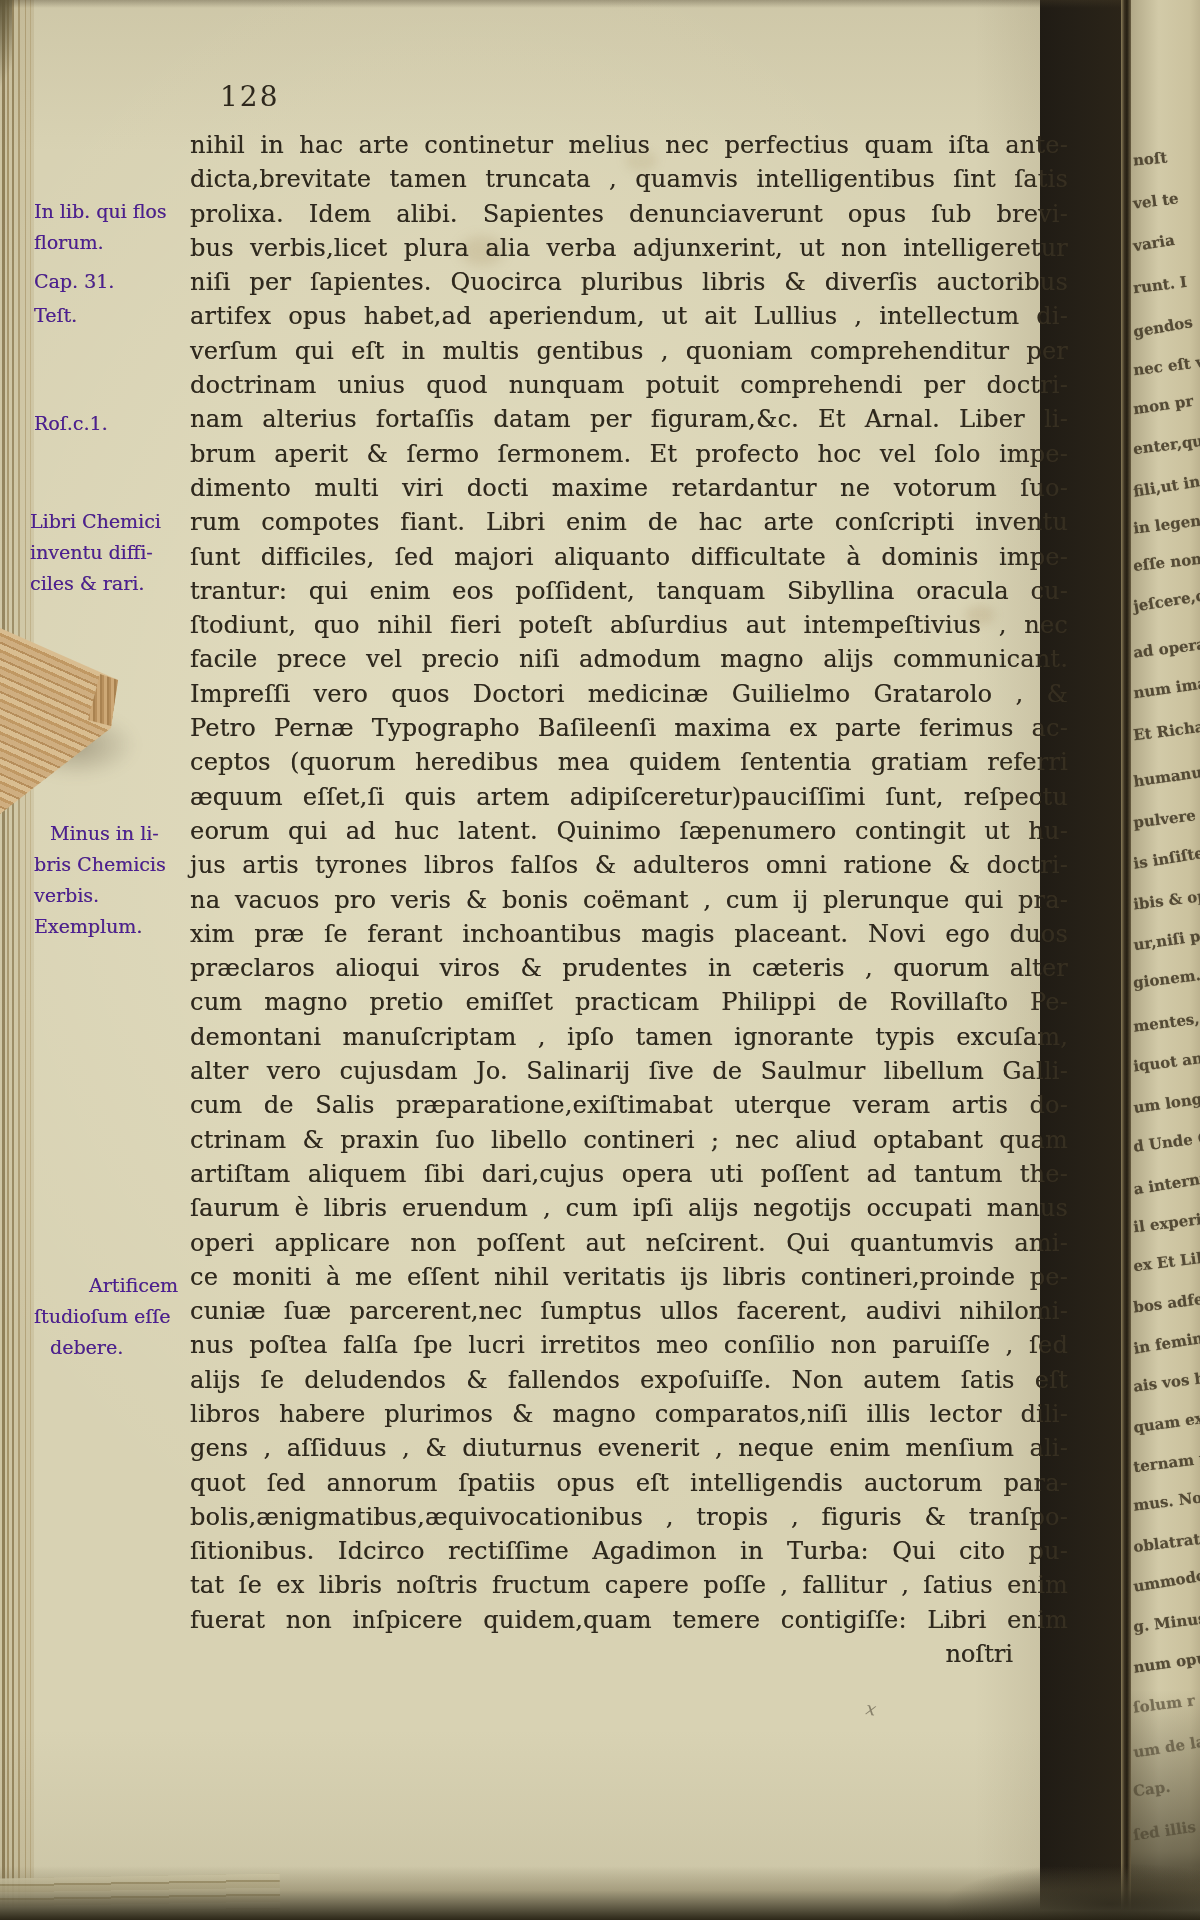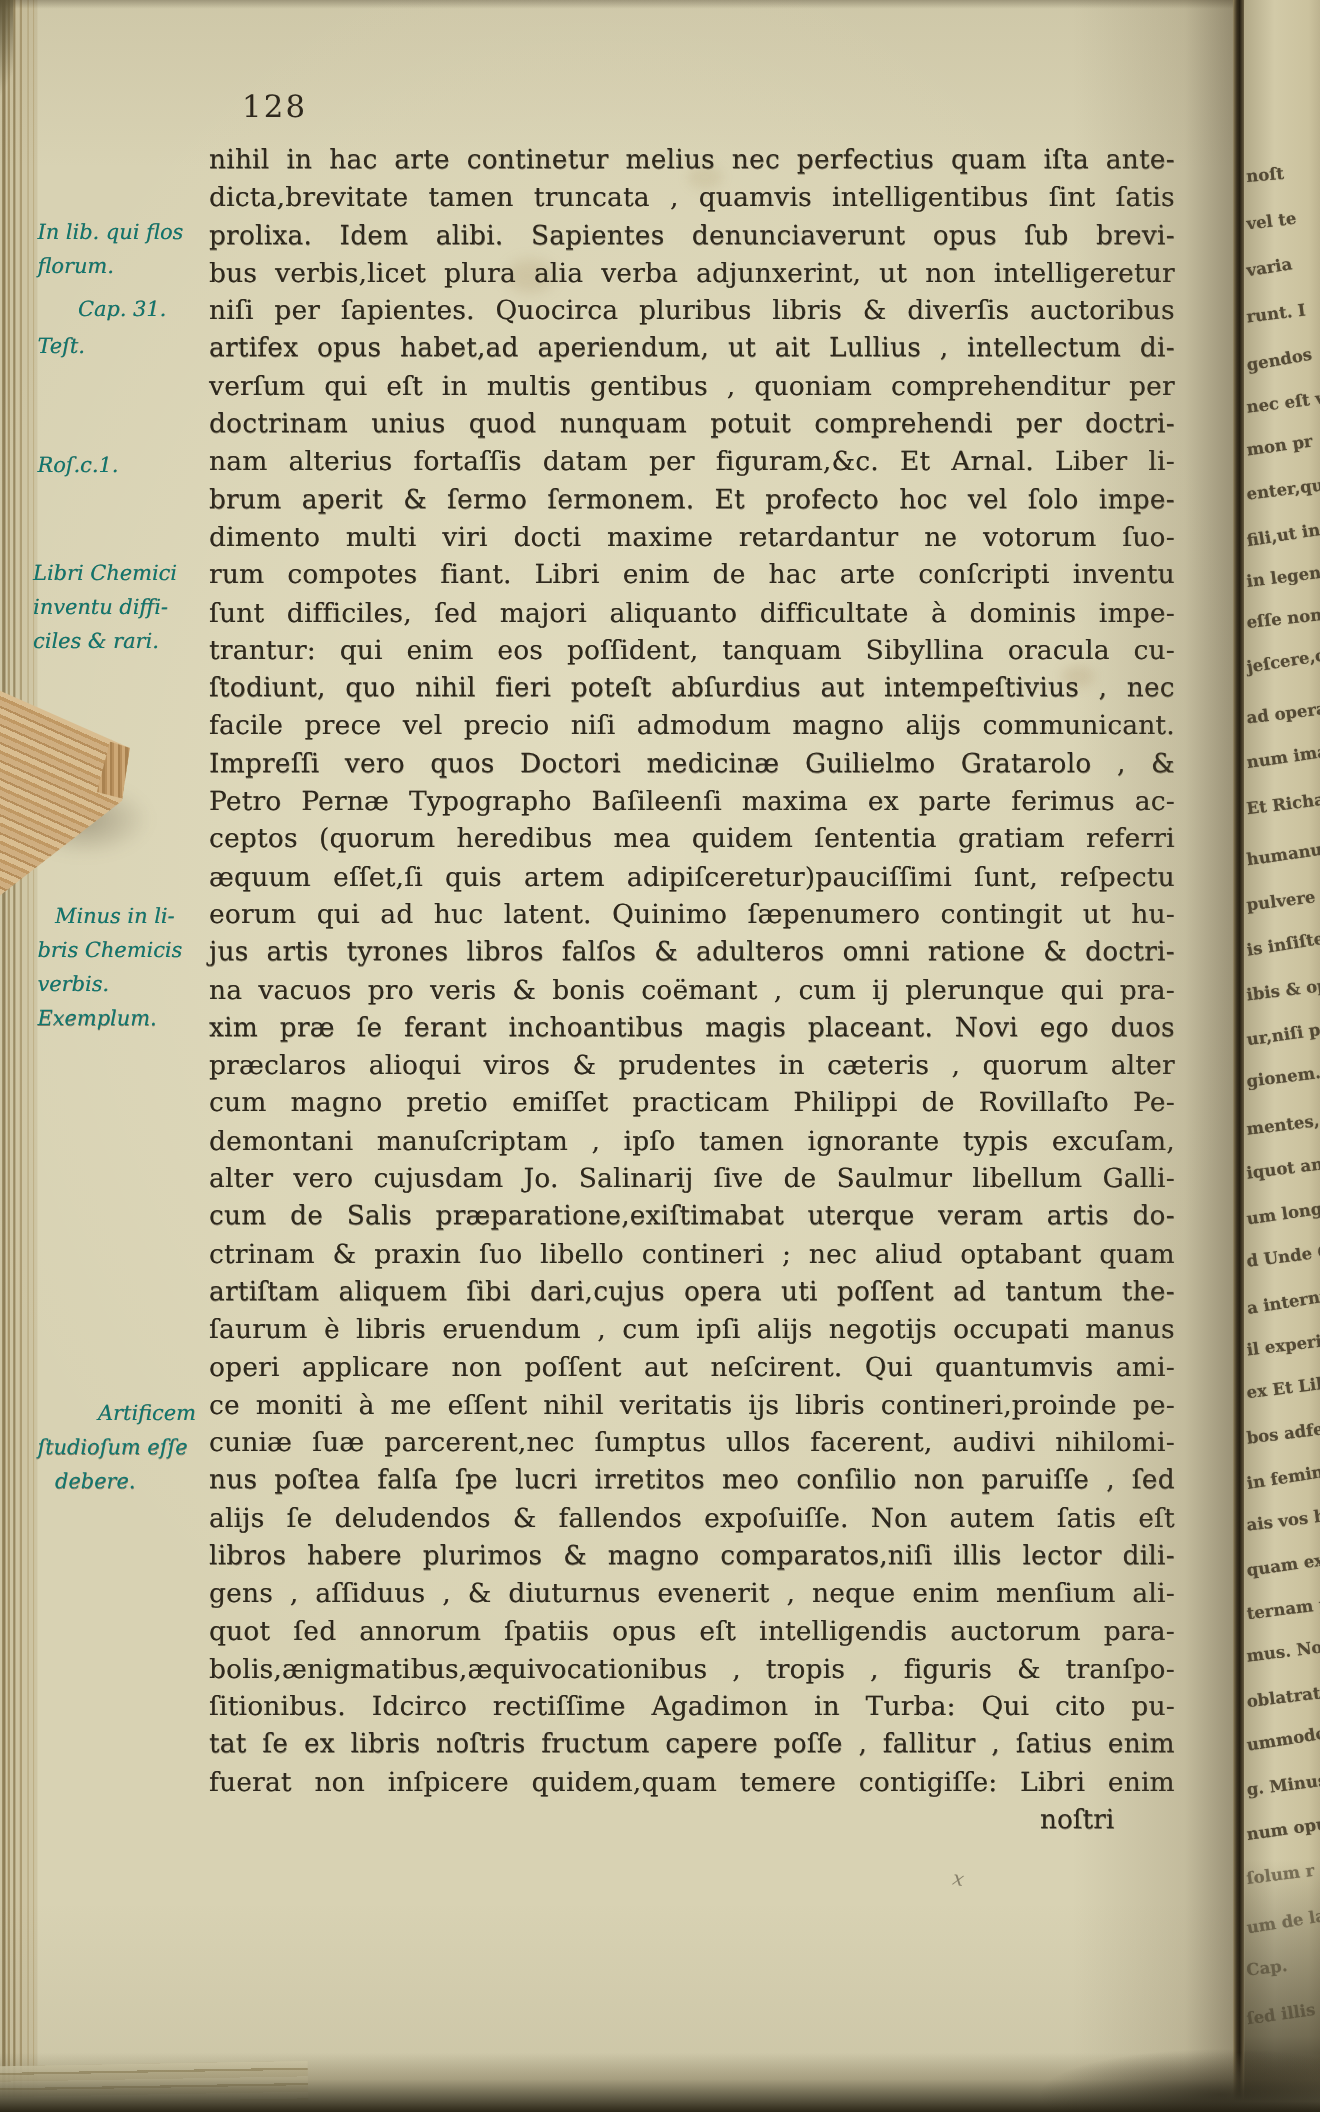--- a/index.html
+++ b/index.html
@@ -1,17 +1,17 @@
 <!DOCTYPE html>
 <html><head>
 <meta charset="utf-8">
 <style>
   html,body{margin:0;padding:0;}
   body{width:1200px;height:1920px;overflow:hidden;background:#171410;}
-  .stage{position:relative;width:1200px;height:1920px;background:#d8d2b3;font-family:"DejaVu Serif",serif;color:#2e281d;}
+  .stage{position:relative;width:1040px;height:1920px;background:#d8d2b3;font-family:"DejaVu Serif",serif;color:#2e281d;}
   
   .paper-tone{position:absolute;inset:0;background:
     radial-gradient(ellipse 900px 1200px at 45% 40%, rgba(255,252,230,.25), rgba(0,0,0,0) 70%),
     linear-gradient(180deg, rgba(120,105,70,.10), rgba(120,105,70,0) 8%, rgba(120,105,70,0) 90%, rgba(100,88,58,.12));
     pointer-events:none;}
   
   .left-band{position:absolute;left:0;top:0;width:34px;height:1920px;background:#cdc4a2;}
   .vline{position:absolute;top:0;height:1920px;}
   
   .page-shade{position:absolute;left:975px;top:0;width:146px;height:1920px;pointer-events:none;
@@ -29,22 +29,22 @@
   .runtitle{position:absolute;left:190px;top:76px;width:878px;text-align:center;
     font-variant:small-caps;font-size:28px;letter-spacing:8px;}
   
   .bodycol{position:absolute;left:190px;top:128px;width:878px;}
   .bl{height:34.3px;line-height:34.3px;font-size:24px;text-align:justify;text-align-last:justify;
     white-space:nowrap;letter-spacing:.2px;text-shadow:.3px .3px .3px rgba(43,36,24,.55);}
   .catchword{position:absolute;left:190px;top:1637px;width:878px;height:34px;line-height:34px;
     font-size:24px;text-align:right;padding-right:55px;box-sizing:border-box;
     text-shadow:.3px .3px .3px rgba(43,36,24,.55);}
   
-  .mnote{position:absolute;left:34px;width:154px;font-style:italic;font-size:19px;line-height:31px;
-    color:#0f766e;text-shadow:.3px .3px .3px rgba(43,36,24,.5);}
+  .mnote{position:absolute;left:34px;width:154px;font-size:19px;line-height:31px;
+    color:#4c1d95;text-shadow:.3px .3px .3px rgba(43,36,24,.5);}
   
   .stick-shadow{position:absolute;left:0;top:690px;width:170px;height:110px;
     background:radial-gradient(ellipse 80px 45px at 45% 50%, rgba(85,75,55,.38), rgba(85,75,55,0) 75%);
     filter:blur(6px);z-index:4;}
   .stick{position:absolute;left:0;top:622px;width:128px;height:200px;z-index:5;
     clip-path:polygon(0 6px,118px 58px,111px 106px,0 192px);
     background:repeating-linear-gradient(24deg,#cfae80 0 5px,#c09863 5px 8px,#d9bd90 8px 13px,#b68e5b 13px 15px);}
   .stick-end{position:absolute;left:88px;top:674px;width:32px;height:54px;z-index:6;
     clip-path:polygon(12px 0,30px 6px,23px 52px,0 46px);
     background:repeating-linear-gradient(90deg,#b78f5c 0 2px,#cda876 2px 5px,#a98250 5px 7px);}
@@ -85,21 +85,21 @@
   <div class="stain" style="left:460px;top:236px;width:44px;height:30px;background:rgba(150,120,70,.18);filter:blur(6px);"></div>
   <div class="stain" style="left:625px;top:150px;width:32px;height:22px;background:rgba(150,120,70,.13);filter:blur(5px);"></div>
   <div class="stain" style="left:965px;top:605px;width:30px;height:20px;background:rgba(140,110,60,.15);filter:blur(5px);"></div>
 
   <div class="pagenum">128</div>
 
   <div class="mnote" style="top:196px;">
     <div>In lib. qui flos</div>
     <div>florum.</div>
   </div>
-  <div class="mnote" style="top:266px;text-align:center;">
+  <div class="mnote" style="top:266px;">
     <div>Cap. 31.</div>
   </div>
   <div class="mnote" style="top:300px;">
     <div>Teſt.</div>
   </div>
   <div class="mnote" style="top:408px;">
     <div>Roſ.c.1.</div>
   </div>
   <div class="mnote" style="top:506px;left:30px;">
     <div>Libri Chemici</div>

